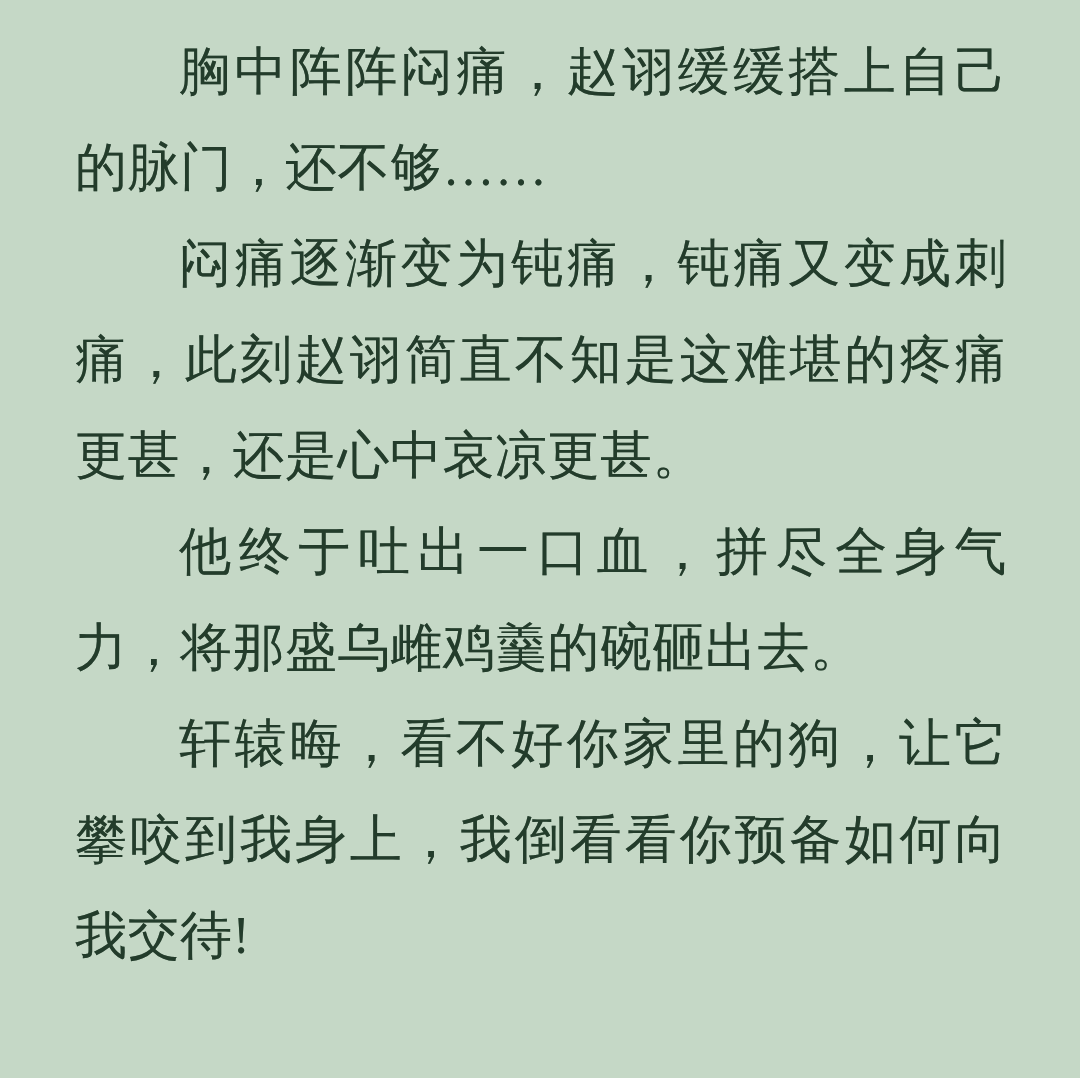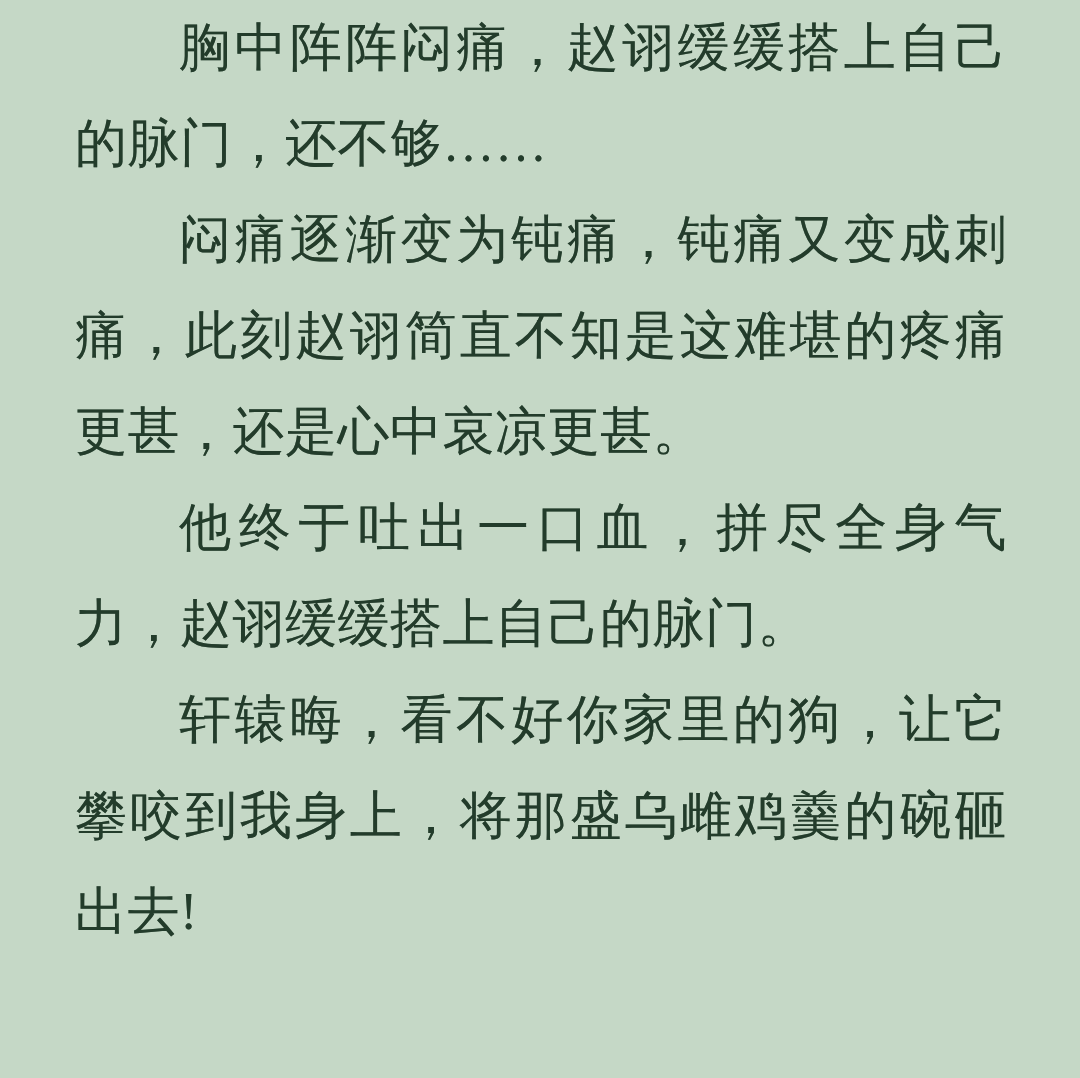--- a/index.html
+++ b/index.html
@@ -10,21 +10,21 @@
     width: 1080px;
     height: 1078px;
     background: var(--page-bg, #c5d8c6);
     overflow: hidden;
     font-family: "Liberation Serif", "DejaVu Serif", serif;
   }
   .reader-page {
     box-sizing: border-box;
     width: 1080px;
     height: 1078px;
-    padding: 0 73px 0 75px;
+    padding: 24px 73px 0 75px;
     background: var(--page-bg, #c5d8c6);
   }
   .reader-page p {
     margin: 0;
     padding: 0;
     font-size: 52px;
     line-height: 96px;
     color: var(--page-fg, #233c2b);
     text-align: justify;
     text-justify: inter-ideograph;
@@ -36,15 +36,15 @@
     word-break: break-all;
     overflow-wrap: anywhere;
   }
 </style>
 </head>
 <body>
 
 <div class="reader-page">
   <p>胸中阵阵闷痛，赵诩缓缓搭上自己的脉门，还不够……</p>
   <p>闷痛逐渐变为钝痛，钝痛又变成刺痛，此刻赵诩简直不知是这难堪的疼痛更甚，还是心中哀凉更甚。</p>
-  <p>他终于吐出一口血，拼尽全身气力，赵诩缓缓搭上自己的脉门。</p>
-  <p>轩辕晦，看不好你家里的狗，让它攀咬到我身上，将那盛乌雌鸡羹的碗砸出去!</p>
+  <p>他终于吐出一口血，拼尽全身气力，将那盛乌雌鸡羹的碗砸出去。</p>
+  <p>轩辕晦，看不好你家里的狗，让它攀咬到我身上，我倒看看你预备如何向我交待!</p>
 </div>
 
 </body></html>

